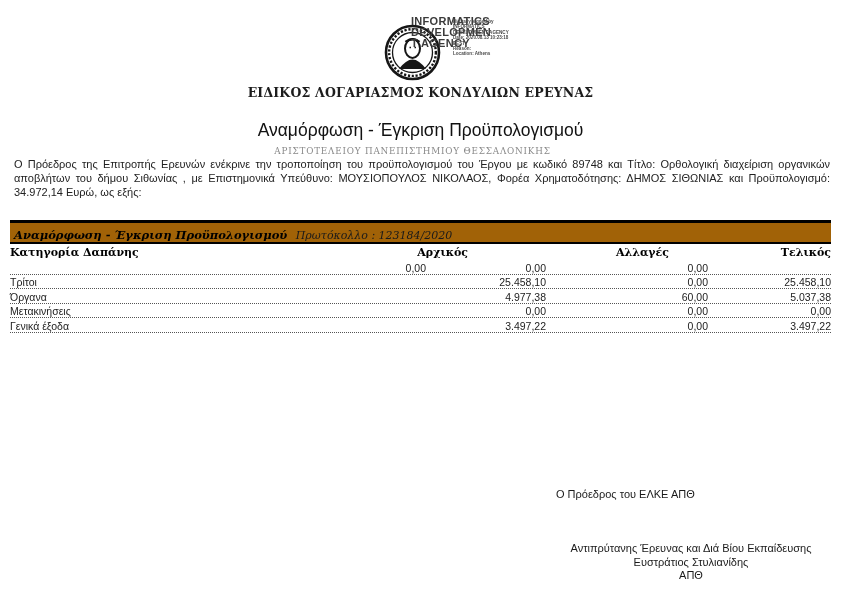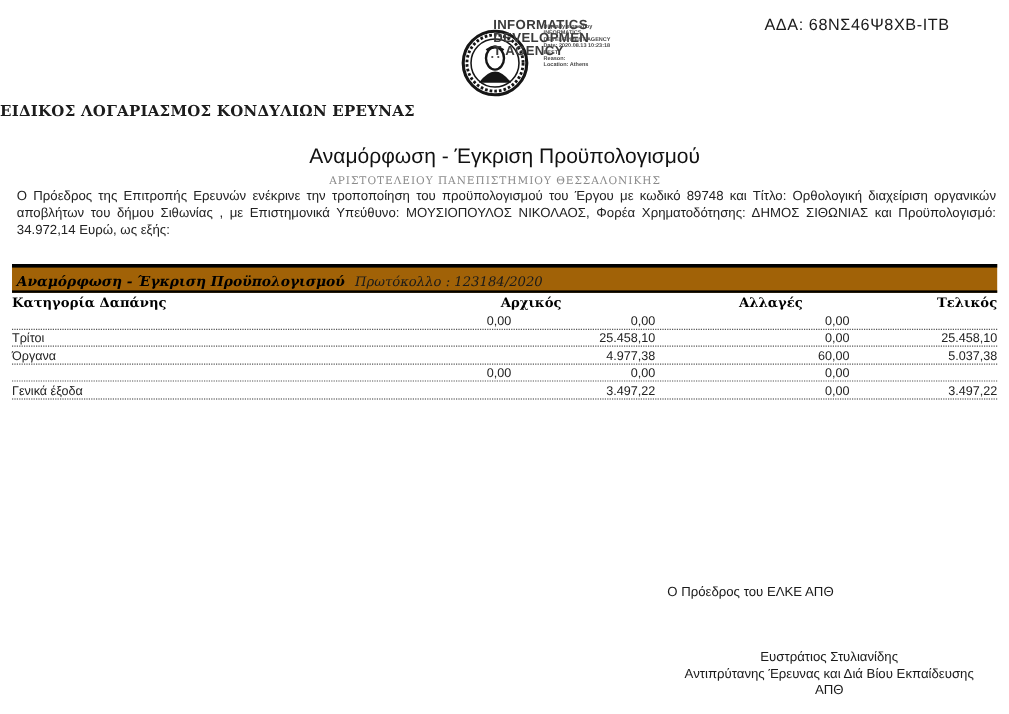--- a/index.html
+++ b/index.html
@@ -57,21 +57,21 @@
     line-height: 5.4px;
     font-weight: bold;
     color: #4a4a4a;
     white-space: nowrap;
   }
   .org-line1 {
     position: absolute;
     left: 0;
     right: 0;
     top: 85px;
-    text-align: left;
+    text-align: center;
     font-family: "DejaVu Serif", serif;
     font-weight: bold;
     font-size: 12.5px;
     color: #1c1c1c;
     letter-spacing: 0.2px;
   }
   .org-line2 {
     position: absolute;
     left: 0;
     right: 16px;
@@ -178,21 +178,20 @@
     font-size: 11px;
     line-height: 13.5px;
     color: #1a1a1a;
   }
 </style>
 </head>
 <body>
 
 <div class="page">
 
-  <div class="ada">ΑΔΑ: 68ΝΣ46Ψ8ΧΒ-ΙΤΒ</div>
 
   <div class="stamp">
     <svg class="seal" width="57" height="57" viewBox="0 0 57 57" xmlns="http://www.w3.org/2000/svg">
       <circle cx="28.5" cy="28.5" r="26.5" fill="none" stroke="#161616" stroke-width="2.6"></circle>
       <circle cx="28.5" cy="28.5" r="23.4" fill="none" stroke="#161616" stroke-width="2.4" stroke-dasharray="2.2,1.7"></circle>
       <circle cx="28.5" cy="28.5" r="20" fill="none" stroke="#161616" stroke-width="1.3"></circle>
       <ellipse cx="28.5" cy="24.5" rx="7.5" ry="9.5" fill="none" stroke="#161616" stroke-width="2"></ellipse>
       <path d="M21.5 18 Q28.5 12.5 35.5 18" fill="none" stroke="#161616" stroke-width="2.4"></path>
       <path d="M15 45 Q22 35.5 28.5 35.5 Q35 35.5 42 45 Z" fill="#161616"></path>
       <line x1="25.5" y1="23.5" x2="27" y2="23.5" stroke="#161616" stroke-width="1.4"></line>
@@ -245,33 +244,34 @@
         <div class="tcell num">0,00</div>
         <div class="tcell num">25.458,10</div>
       </div>
       <div class="trow">
         <div class="tcell cat">Όργανα</div>
         <div class="tcell num">4.977,38</div>
         <div class="tcell num">60,00</div>
         <div class="tcell num">5.037,38</div>
       </div>
       <div class="trow">
+        <div class="tcell cat">Μετακινήσεις</div>
         <div class="tcell num">0,00</div>
         <div class="tcell num">0,00</div>
         <div class="tcell num">0,00</div>
       </div>
       <div class="trow">
         <div class="tcell cat">Γενικά έξοδα</div>
         <div class="tcell num">3.497,22</div>
         <div class="tcell num">0,00</div>
         <div class="tcell num">3.497,22</div>
       </div>
     </div>
 
   <div class="sign-role">Ο Πρόεδρος του ΕΛΚΕ ΑΠΘ</div>
 
   <div class="sign-block">
+    <div>Αντιπρύτανης Έρευνας και Διά Βίου Εκπαίδευσης</div>
     <div>Ευστράτιος Στυλιανίδης</div>
-    <div>Αντιπρύτανης Έρευνας και Διά Βίου Εκπαίδευσης</div>
     <div>ΑΠΘ</div>
   </div>
 
 </div>
 
 </body></html>

